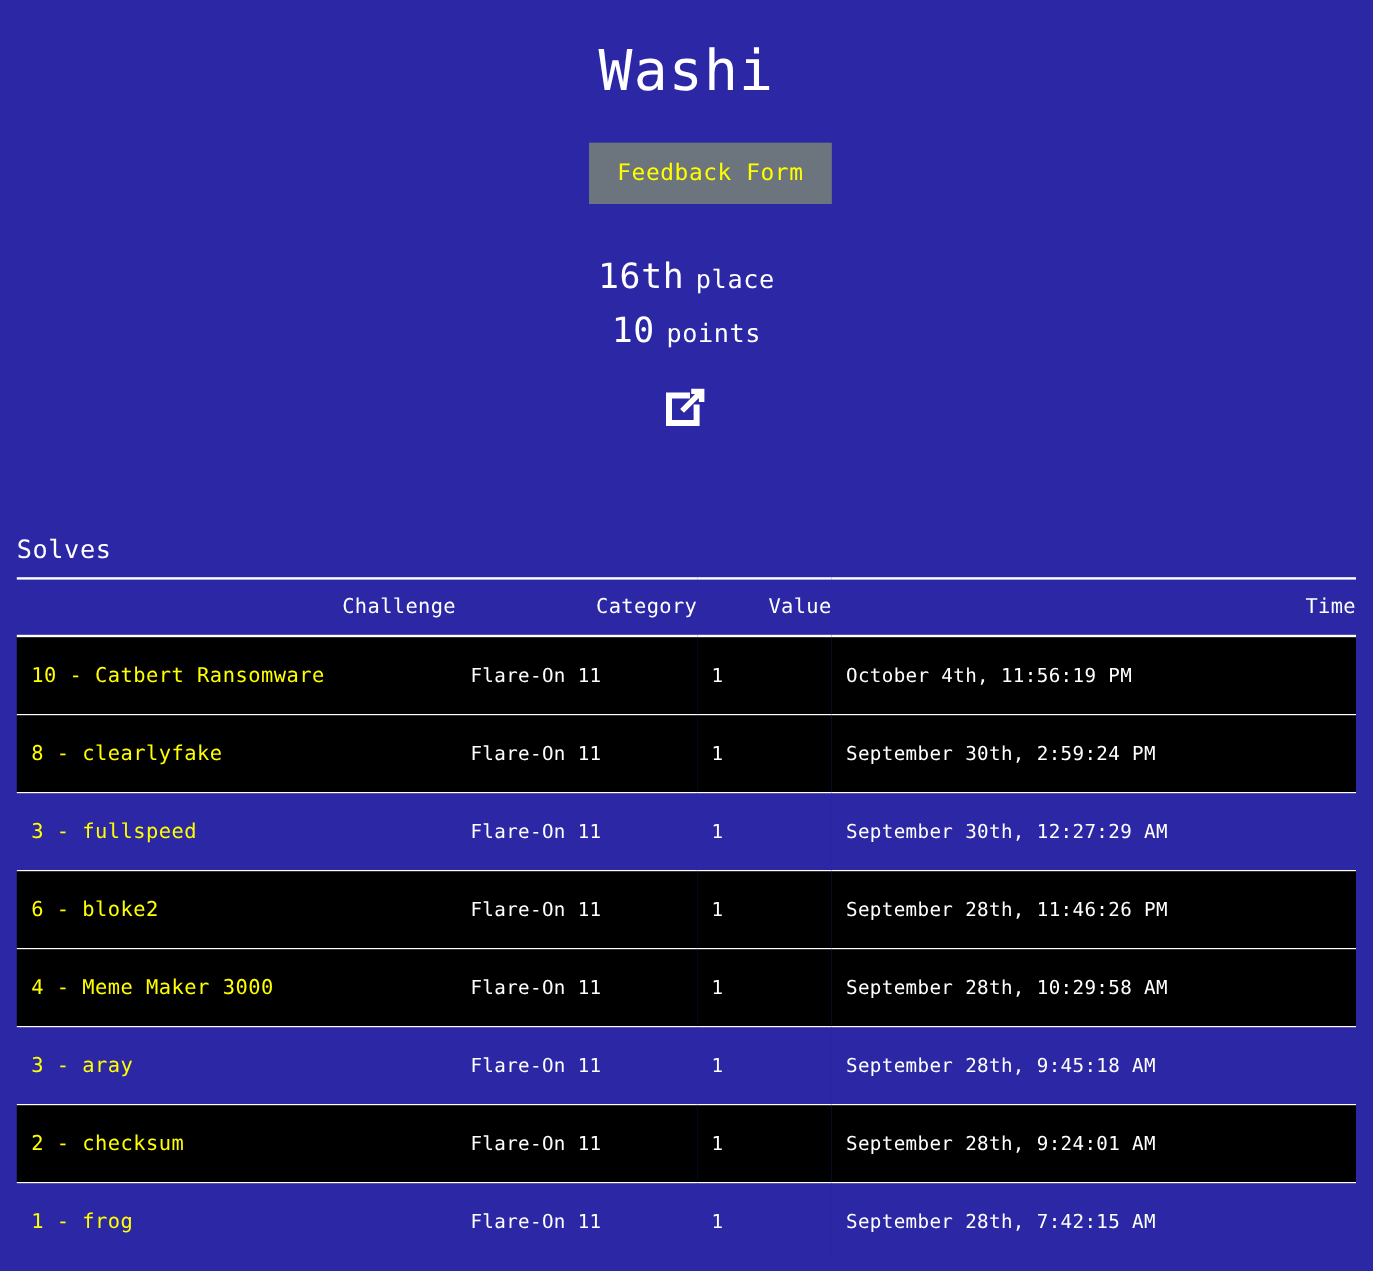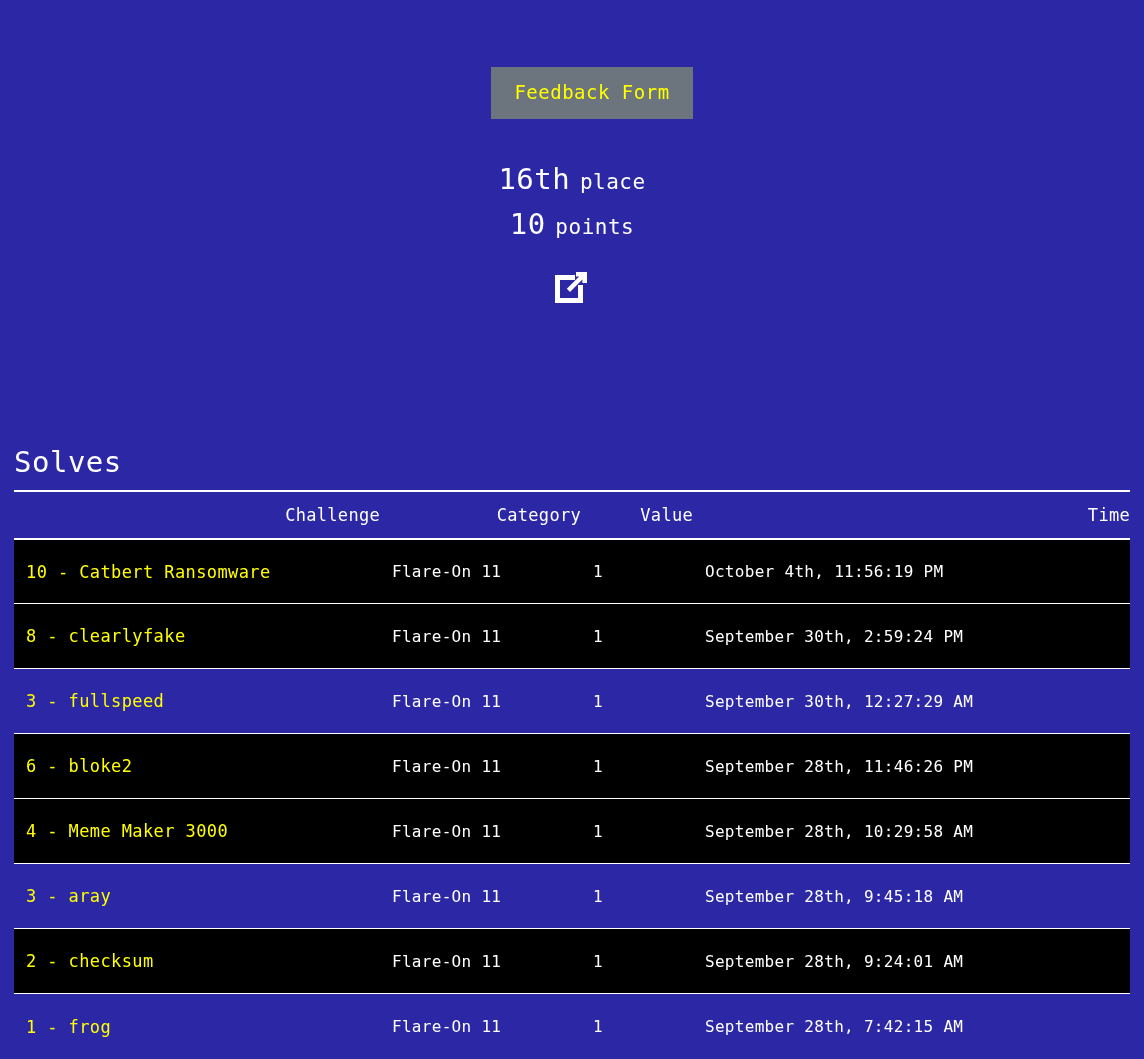--- a/index.html
+++ b/index.html
@@ -93,21 +93,21 @@
   }
 
   
   .solves-section {
     position: absolute;
     left: 14px;
     top: 447px;
     width: 1116px;
   }
   .solves-heading {
-    font-size: 29px;
+    font-size: 21px;
     font-weight: 400;
     margin: 0 0 11px 0;
     line-height: 1.1;
     color: #ffffff;
     letter-spacing: 0.5px;
   }
 
   table.solves {
     width: 1116px;
     border-collapse: collapse;
@@ -157,20 +157,21 @@
   .col-category  { width: 201px; }
   .col-value     { width: 112px; }
   .col-time      { width: 437px; }
 </style>
 </head>
 <body>
 
 <div class="page">
 
   <div class="header">
+    <h1 class="site-title">Washi</h1>
 
     <div class="feedback-wrap">
       <a class="feedback-btn">Feedback Form</a>
     </div>
   </div>
 
   <div class="stats">
     <div class="stat-line">
       <span class="stat-num">16th</span>
       <span class="stat-word">place</span>

